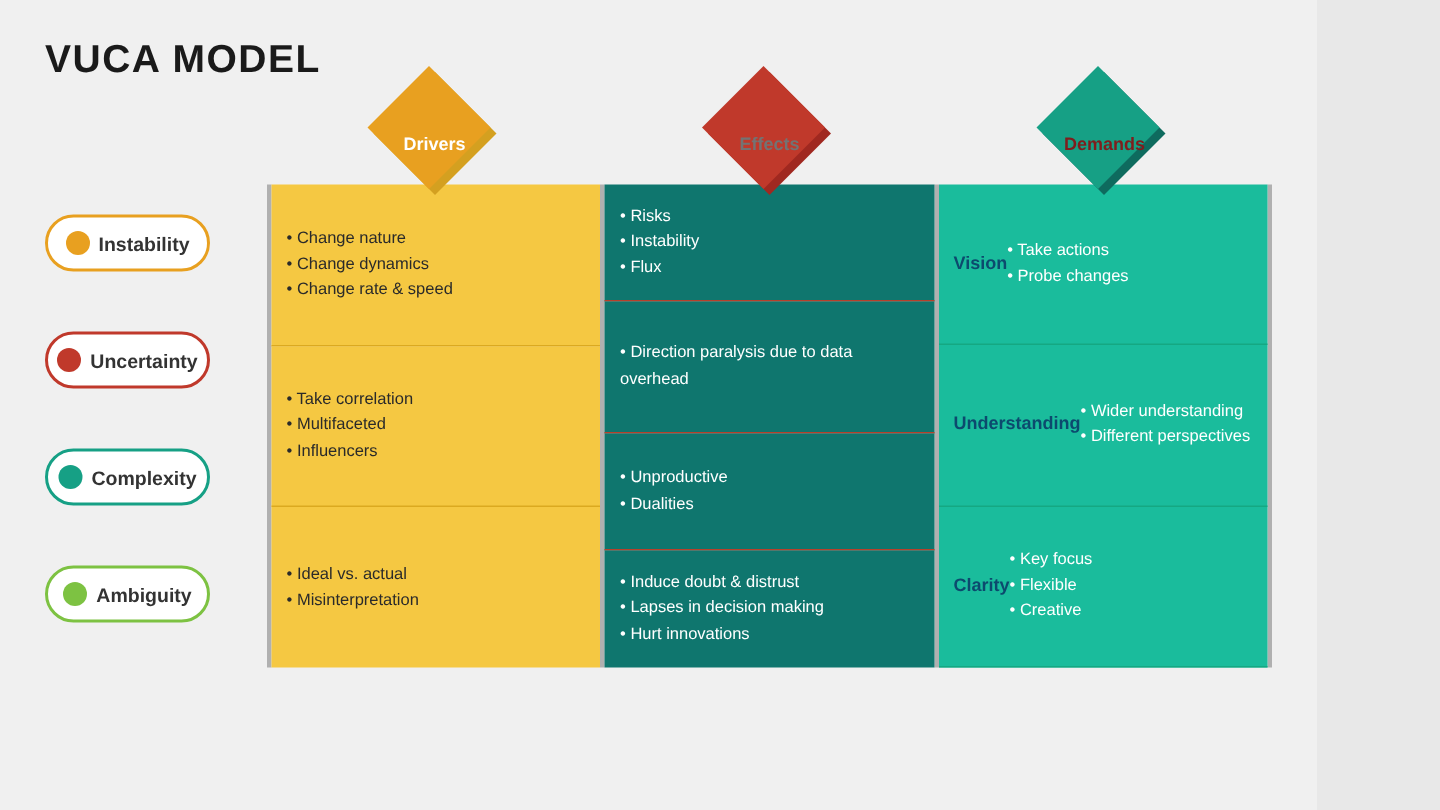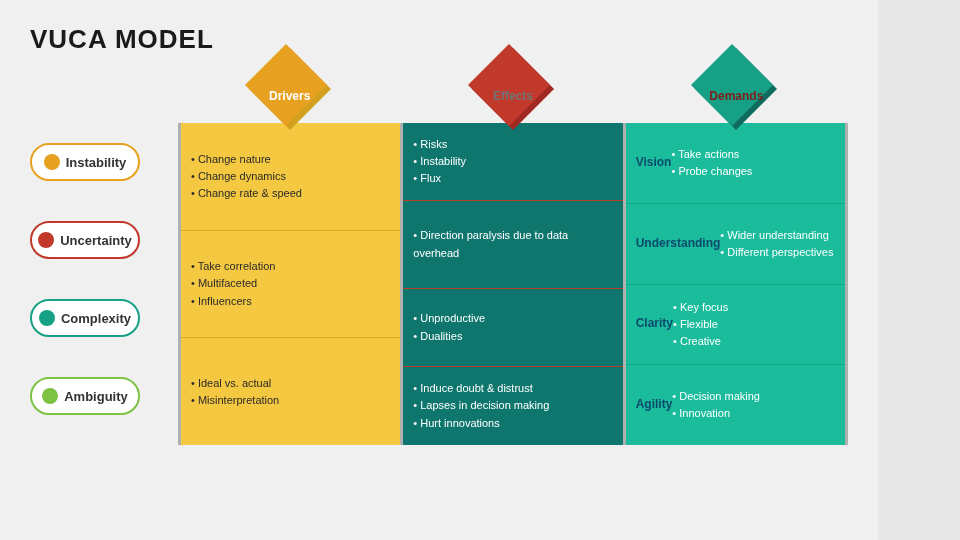--- a/index.html
+++ b/index.html
@@ -306,25 +306,18 @@
             </ul>
           </div>
           <div class="demand-cell">
             <div class="dt">Clarity</div>
             <ul>
               <li>Key focus</li>
               <li>Flexible</li>
               <li>Creative</li>
             </ul>
           </div>
-          <div class="demand-cell" style="border-bottom:none;">
-            <div class="dt">Agility</div>
-            <ul>
-              <li>Decision making</li>
-              <li>Innovation</li>
-            </ul>
-          </div>
         </div>
 
       </div>
     </div>
   </div>
 </div>
 
 </body></html>

